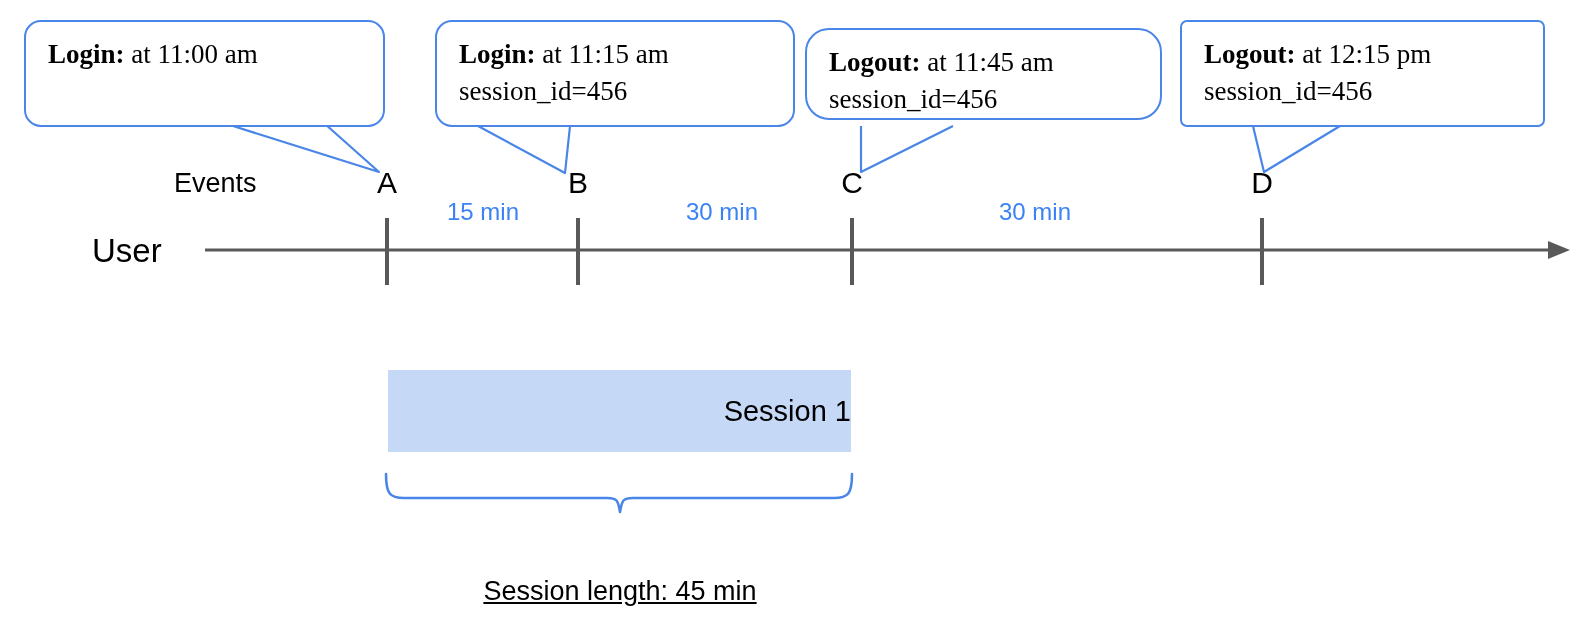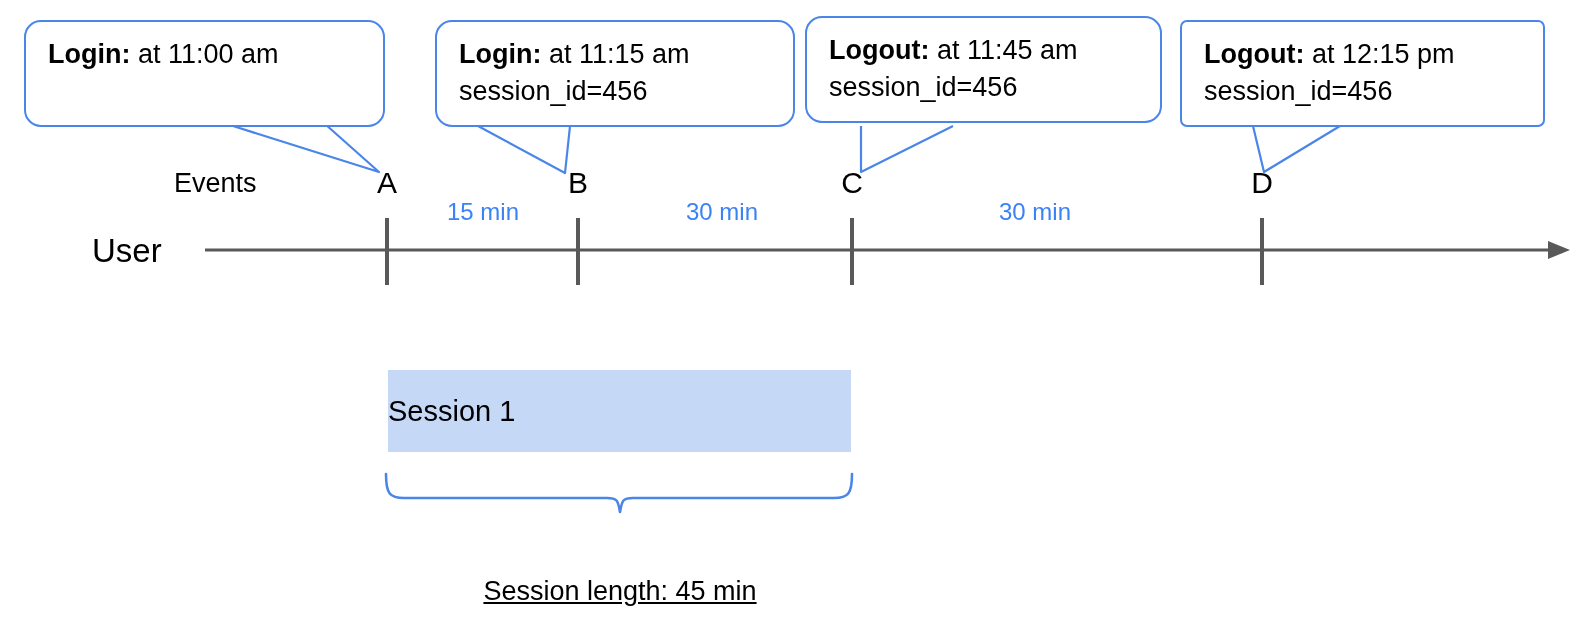--- a/index.html
+++ b/index.html
@@ -21,20 +21,21 @@
 
   
   .callout {
     position: absolute;
     box-sizing: border-box;
     border: 2px solid #4a86e8;
     border-radius: 17px;
     background: #ffffff;
     padding: 14px 20px 10px 22px;
     z-index: 3;
+    font-family: Liberation Serif, serif;
   }
   .callout-line {
     font-size: 27px;
     line-height: 37px;
     color: #000000;
     white-space: nowrap;
   }
   .callout-line .lbl {
     font-weight: bold;
   }
@@ -86,21 +87,21 @@
     transform: translateX(-50%);
     white-space: nowrap;
   }
 
   
   .session-bar {
     position: absolute;
     background: #c5d9f7;
     display: flex;
     align-items: center;
-    justify-content: flex-start;
+    justify-content: flex-end;
     z-index: 2;
   }
   .session-bar-label {
     font-size: 29px;
     color: #000000;
   }
 
   .caption {
     position: absolute;
     font-size: 27px;
@@ -127,21 +128,21 @@
 
   <div class="callout" style="left:24px; top:20px; width:361px; height:107px;">
     <div class="callout-line"><span class="lbl">Login:</span><span> at 11:00 am</span></div>
   </div>
 
   <div class="callout" style="left:420px; top:20px; width:360px; height:107px;margin-left:15px;">
     <div class="callout-line"><span class="lbl">Login:</span><span> at 11:15 am</span></div>
     <div class="callout-line">session_id=456</div>
   </div>
 
-  <div class="callout" style="left:805px; top:16px; width:357px; height:107px;">
+  <div class="callout" style="left:805px; top:28px; width:357px; height:92px;border-radius:24px;">
     <div class="callout-line"><span class="lbl">Logout:</span><span> at 11:45 am</span></div>
     <div class="callout-line">session_id=456</div>
   </div>
 
   <div class="callout" style="left:1180px; top:20px; width:365px; height:107px;border-radius:7px;">
     <div class="callout-line"><span class="lbl">Logout:</span><span> at 12:15 pm</span></div>
     <div class="callout-line">session_id=456</div>
   </div>
 
   <div class="row-label events-title" style="left:174px; top:168px;">Events</div>

